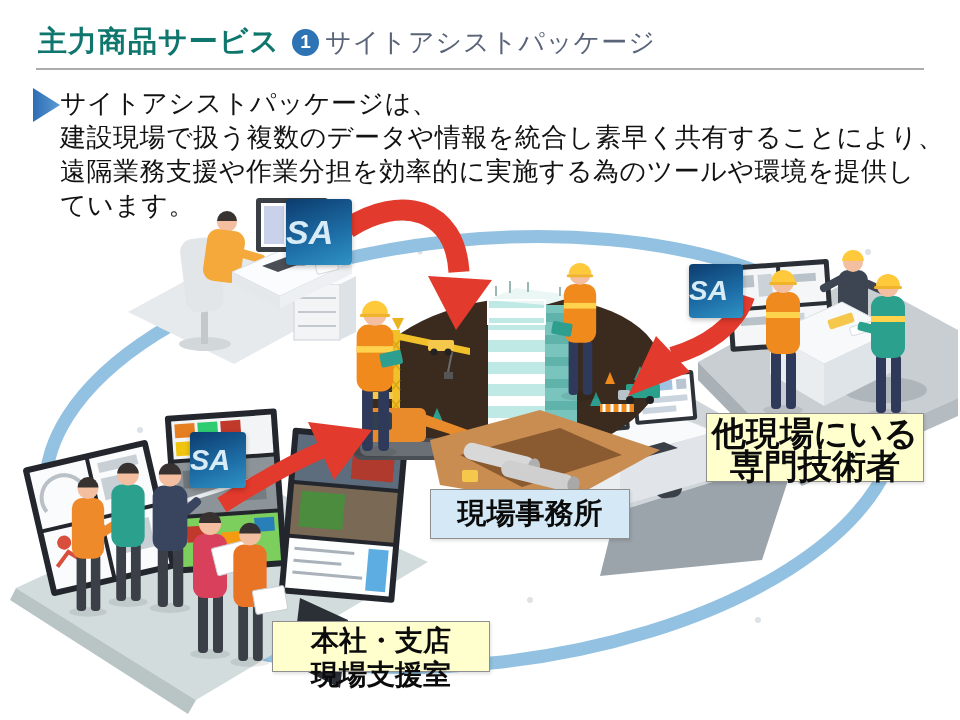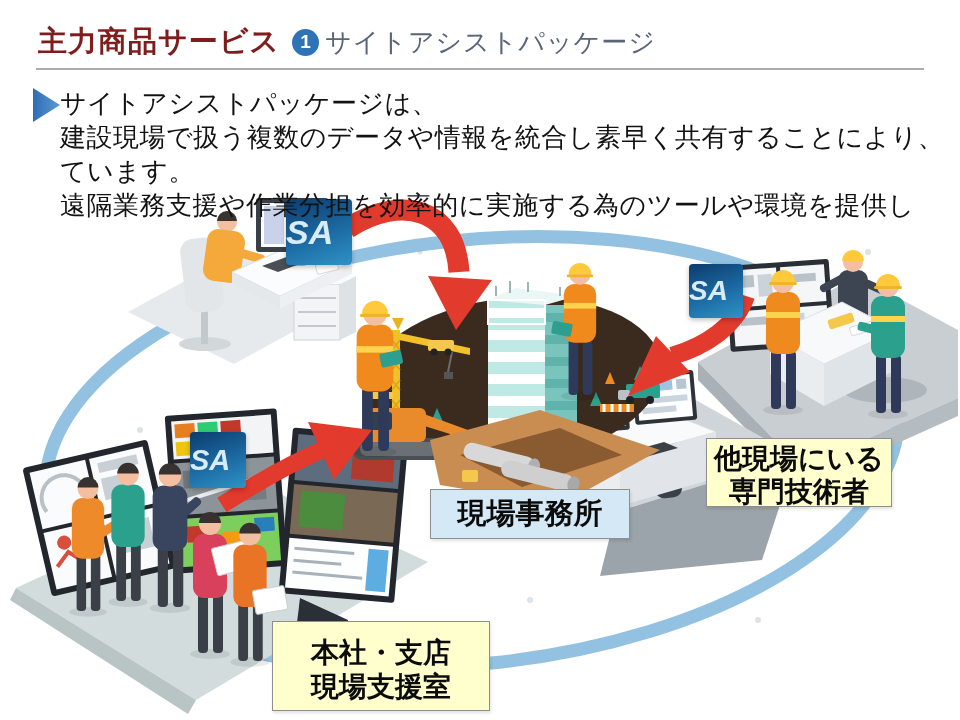--- a/index.html
+++ b/index.html
@@ -1,20 +1,20 @@
 <!DOCTYPE html>
 <html><head>
 <meta charset="utf-8">
 <style>
   html,body{margin:0;padding:0;background:#888;}
   .slide{position:relative;width:960px;height:720px;background:#ffffff;overflow:hidden;
          font-family:"Liberation Sans","DejaVu Sans",sans-serif;}
   
   .header{position:absolute;left:38px;top:22px;display:flex;align-items:center;gap:12px;z-index:5;}
-  .title{font-size:29px;font-weight:700;color:#7f1d1d;letter-spacing:1px;}
+  .title{font-size:29px;font-weight:700;color:#0f766e;letter-spacing:1px;}
   .badge{width:27px;height:27px;border-radius:50%;background:#2E74B5;color:#fff;
          display:inline-flex;align-items:center;justify-content:center;
          font-size:19px;font-weight:700;flex:0 0 auto;}
   .subtitle{font-size:26px;color:#5A6478;letter-spacing:1px;margin-left:-6px;}
   .rule{position:absolute;left:36px;top:68px;width:888px;height:2px;background:#ACACAC;z-index:5;}
   
   .body-block{position:absolute;left:33px;top:86px;display:flex;z-index:5;}
   .bullet{width:27px;height:34px;margin-top:2px;flex:0 0 auto;
           background:linear-gradient(90deg,#2E6DB4,#5B9BD5);
           clip-path:polygon(0 0,100% 50%,0 100%);}
@@ -26,42 +26,42 @@
       color:#D8ECF7;font-weight:800;font-style:italic;border-radius:4px;
       box-shadow:0 2px 5px rgba(0,0,0,.25);z-index:3;}
   #sa1{left:286px;top:199px;width:66px;height:66px;font-size:34px;}
   #sa2{left:689px;top:264px;width:54px;height:54px;font-size:28px;}
   #sa3{left:190px;top:432px;width:56px;height:56px;font-size:29px;}
   .label{position:absolute;border:1.5px solid #8F8F8F;color:#0B0B0B;font-weight:700;
          text-align:center;z-index:4;box-shadow:1px 2px 3px rgba(0,0,0,.12);box-sizing:border-box;}
   #lab-ob{left:48px;top:318px;width:220px;height:66px;background:#FFFFCE;font-size:31px;padding-top:8px;}
   #lab-office{left:430px;top:489px;width:200px;height:50px;background:#D4E9F5;font-size:29px;
               display:flex;align-items:center;justify-content:center;}
-  #lab-other{left:706px;top:413px;width:186px;height:69px;background:#FFFFCE;font-size:28px;line-height:33px;padding-top:3px;margin-top:25px;}
-  #lab-hq{left:272px;top:621px;width:218px;height:90px;background:#FFFFCE;font-size:28px;line-height:34px;padding-top:14px;}
+  #lab-other{left:706px;top:413px;width:218px;height:69px;background:#FFFFCE;font-size:34px;line-height:33px;padding-top:3px;}
+  #lab-hq{left:272px;top:621px;width:218px;height:51px;background:#FFFFCE;font-size:28px;line-height:34px;padding-top:2px;}
 </style>
 </head>
 <body>
 
 <div class="slide">
 
   <div class="header">
     <span class="title">主力商品サービス</span>
     <span class="badge">1</span>
     <span class="subtitle">サイトアシストパッケージ</span>
   </div>
   <div class="rule"></div>
 
   <div class="body-block">
     <div class="bullet"></div>
     <div class="body-lines">
       <div>サイトアシストパッケージは、</div>
       <div>建設現場で扱う複数のデータや情報を統合し素早く共有することにより、</div>
+      <div>遠隔業務支援や作業分担を効率的に実施する為のツールや環境を提供し</div>
       <div>ています。</div>
-      <div>遠隔業務支援や作業分担を効率的に実施する為のツールや環境を提供し</div>
     </div>
   </div>
 
   <svg class="diagram" width="960" height="720" viewBox="0 0 960 720">
     <defs>
       <g id="person">
         <ellipse cx="0" cy="0" rx="20" ry="5" fill="rgba(0,0,0,.08)"></ellipse>
         <rect x="-12" y="-62" width="10" height="61" rx="4" fill="var(--pants,#3B4048)"></rect>
         <rect x="3" y="-61" width="10" height="60" rx="4" fill="var(--pants,#3B4048)"></rect>
         <rect x="-17" y="-120" width="34" height="64" rx="11" fill="var(--shirt,#888)"></rect>

